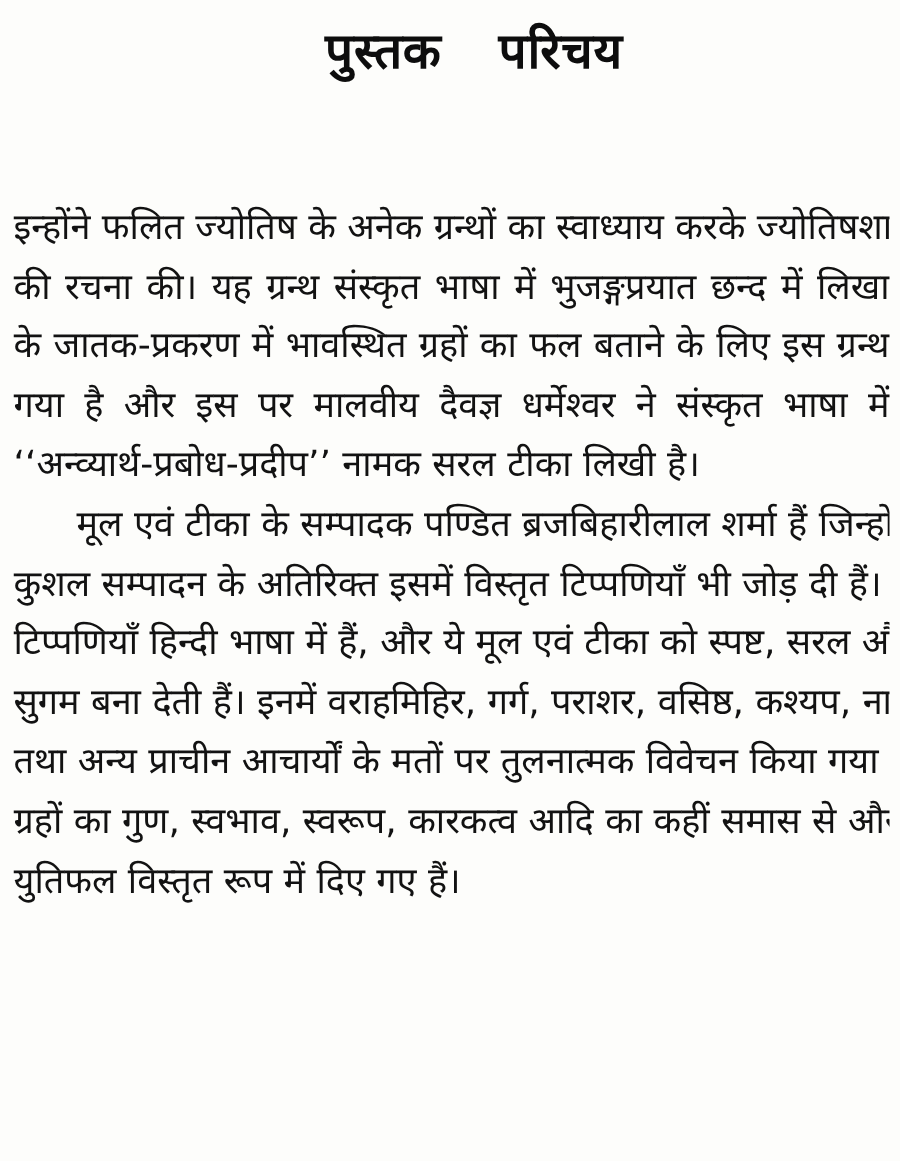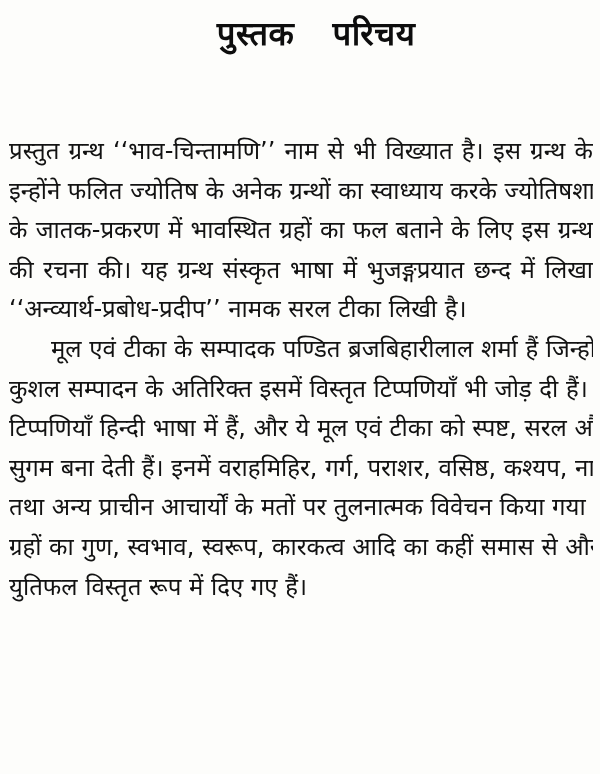--- a/index.html
+++ b/index.html
@@ -55,24 +55,24 @@
 </head>
 <body>
 
 <div class="page">
 
   <h1 class="title">पुस्तक परिचय</h1>
 
   <div class="text-block">
 
     <div class="para">
-      <div class="line">प्रस्तुत ग्रन्थ ‘‘भाव-चिन्तामणि’’ नाम से भी विख्यात है। इस ग्रन्थ के</div>
       <div class="line">इन्होंने फलित ज्योतिष के अनेक ग्रन्थों का स्वाध्याय करके ज्योतिषशास्त्र</div>
+      <div class="line">की रचना की। यह ग्रन्थ संस्कृत भाषा में भुजङ्गप्रयात छन्द में लिखा</div>
       <div class="line">के जातक-प्रकरण में भावस्थित ग्रहों का फल बताने के लिए इस ग्रन्थ</div>
-      <div class="line">की रचना की। यह ग्रन्थ संस्कृत भाषा में भुजङ्गप्रयात छन्द में लिखा</div>
+      <div class="line">गया है और इस पर मालवीय दैवज्ञ धर्मेश्वर ने संस्कृत भाषा में</div>
       <div class="line end">‘‘अन्व्यार्थ-प्रबोध-प्रदीप’’ नामक सरल टीका लिखी है।</div>
     </div>
 
     <div class="para">
       <div class="line indent">मूल एवं टीका के सम्पादक पण्डित ब्रजबिहारीलाल शर्मा हैं जिन्होंने</div>
       <div class="line">कुशल सम्पादन के अतिरिक्त इसमें विस्तृत टिप्पणियाँ भी जोड़ दी हैं। ये</div>
       <div class="line">टिप्पणियाँ हिन्दी भाषा में हैं, और ये मूल एवं टीका को स्पष्ट, सरल और</div>
       <div class="line">सुगम बना देती हैं। इनमें वराहमिहिर, गर्ग, पराशर, वसिष्ठ, कश्यप, नारद</div>
       <div class="line">तथा अन्य प्राचीन आचार्यों के मतों पर तुलनात्मक विवेचन किया गया है</div>
       <div class="line">ग्रहों का गुण, स्वभाव, स्वरूप, कारकत्व आदि का कहीं समास से और</div>

